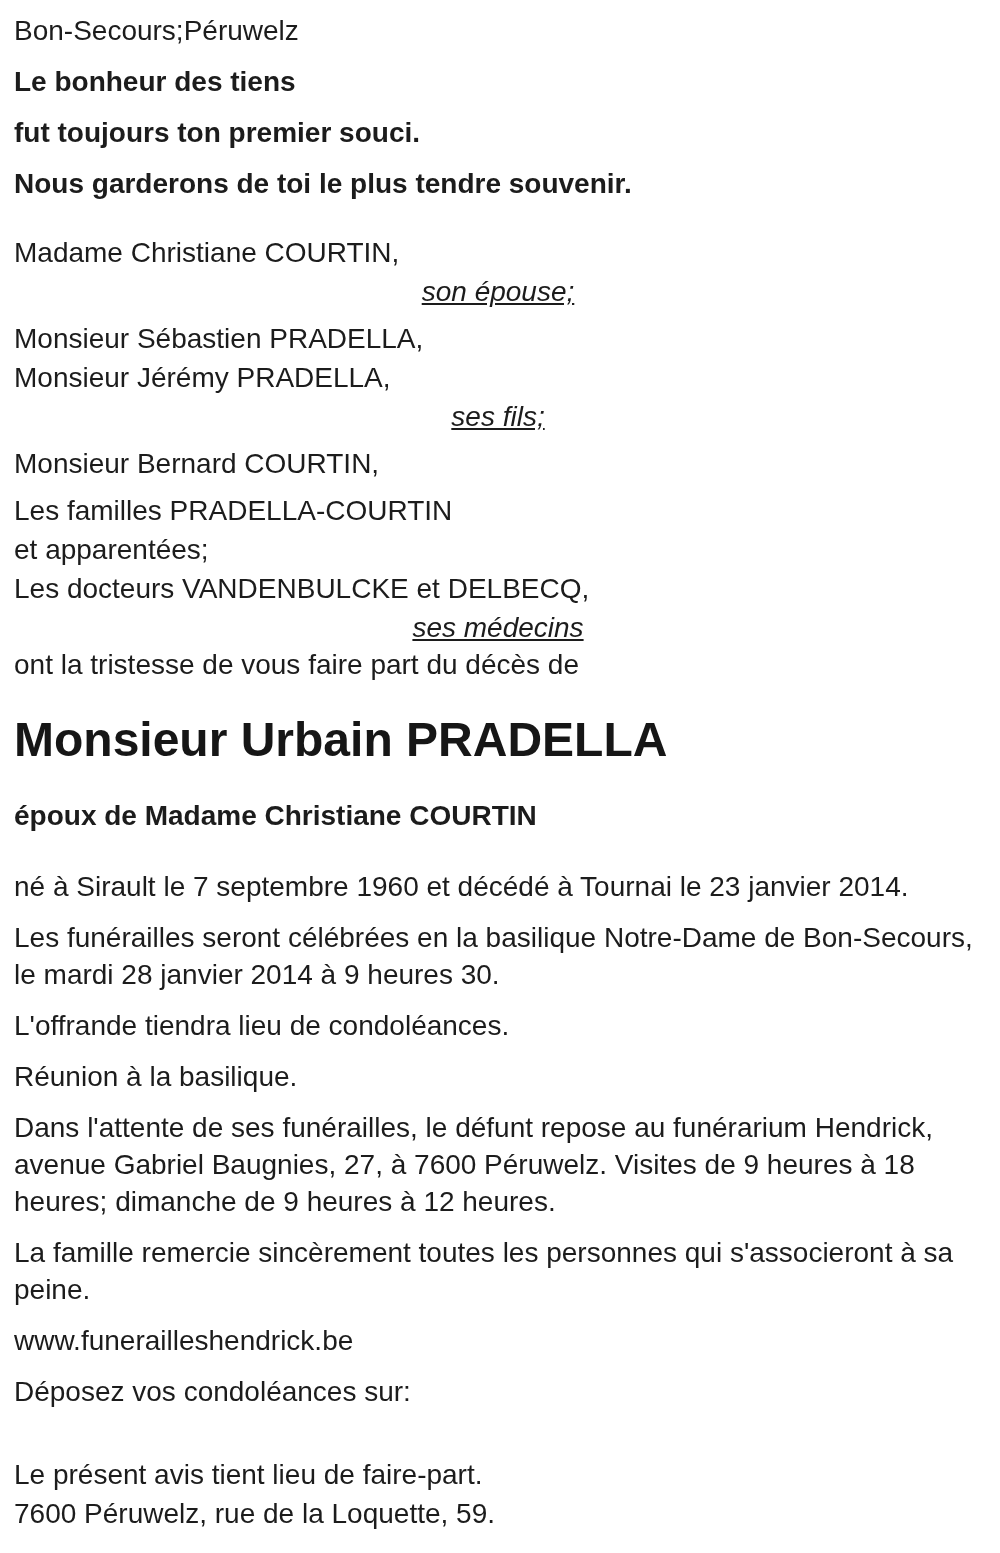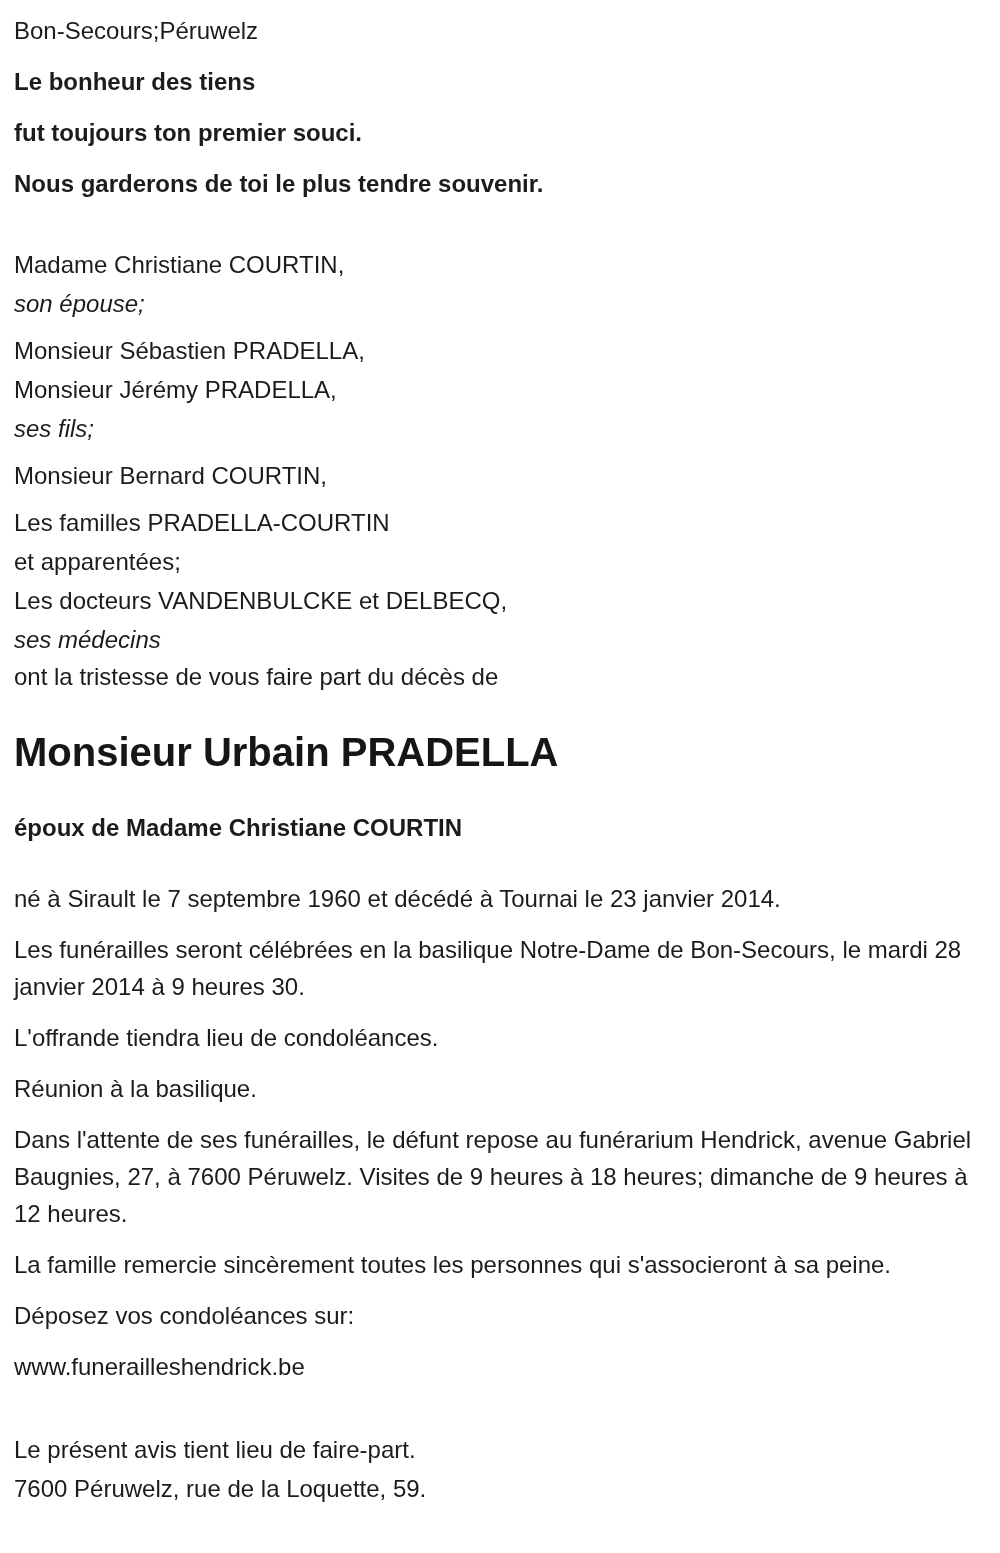--- a/index.html
+++ b/index.html
@@ -8,35 +8,36 @@
     font-family: "Liberation Sans", "DejaVu Sans", sans-serif;
     color: #1c1c1c;
   }
   .page {
     width: 1000px;
     min-height: 1553px;
     padding: 12px 14px 24px 14px;
     background: #ffffff;
   }
   .line {
-    font-size: 24px;
+    font-size: 28px;
     line-height: 37px;
   }
   .bold { font-weight: 700; }
   .right {
-    text-align: left;
+    text-align: center;
     font-style: italic;
     padding-right: 4px;
+    text-decoration: underline;
   }
   .epitaph { margin-top: 14px; }
-  .section-gap { margin-top: 44px; }
+  .section-gap { margin-top: 32px; }
   .group-gap { margin-top: 10px; }
   .announcement { margin-top: 0; }
   .deceased-name {
-    font-size: 40px;
+    font-size: 48px;
     font-weight: 700;
     line-height: 46px;
     margin-top: 34px;
     margin-bottom: 34px;
     color: #161616;
   }
   .subtitle { margin-bottom: 34px; font-weight: bold; }
   .para { margin-top: 14px; }
   .footer-gap { margin-top: 46px; }
   .tight { margin-top: 2px; }
@@ -77,20 +78,20 @@
   <p class="line para">Les funérailles seront célébrées en la basilique Notre-Dame de Bon-Secours, le mardi 28 janvier 2014 à 9 heures 30.</p>
 
   <p class="line para">L'offrande tiendra lieu de condoléances.</p>
 
   <p class="line para">Réunion à la basilique.</p>
 
   <p class="line para">Dans l'attente de ses funérailles, le défunt repose au funérarium Hendrick, avenue Gabriel Baugnies, 27, à 7600 Péruwelz. Visites de 9 heures à 18 heures; dimanche de 9 heures à 12 heures.</p>
 
   <p class="line para">La famille remercie sincèrement toutes les personnes qui s'associeront à sa peine.</p>
 
+  <p class="line para">www.funerailleshendrick.be</p>
+
   <p class="line para">Déposez vos condoléances sur:</p>
-
-  <p class="line para">www.funerailleshendrick.be</p>
 
   <p class="line footer-gap">Le présent avis tient lieu de faire-part.</p>
   <p class="line tight">7600 Péruwelz, rue de la Loquette, 59.</p>
 
 </div>
 
 </body></html>

